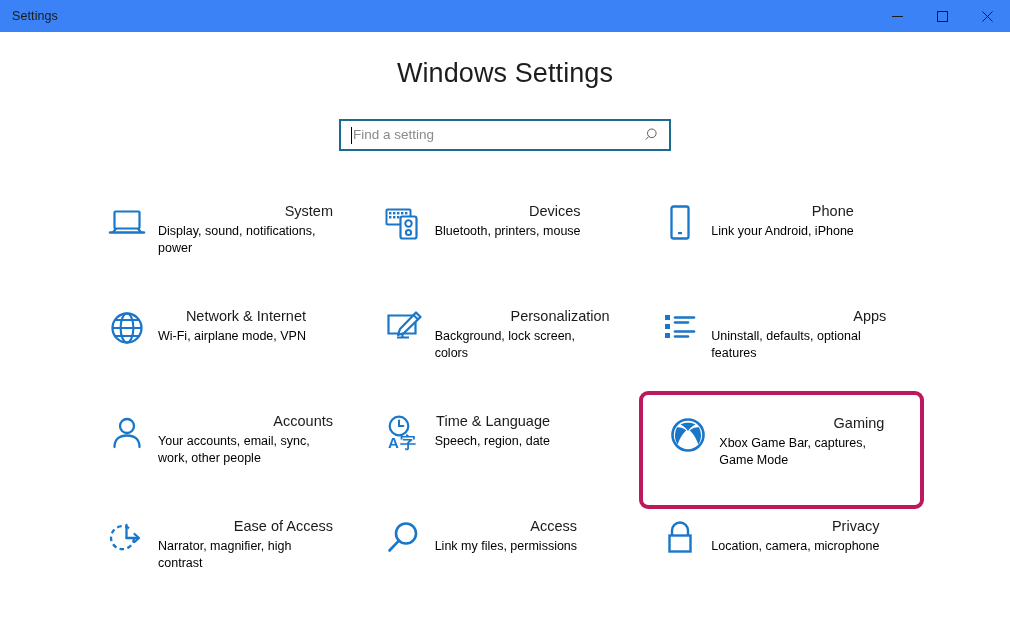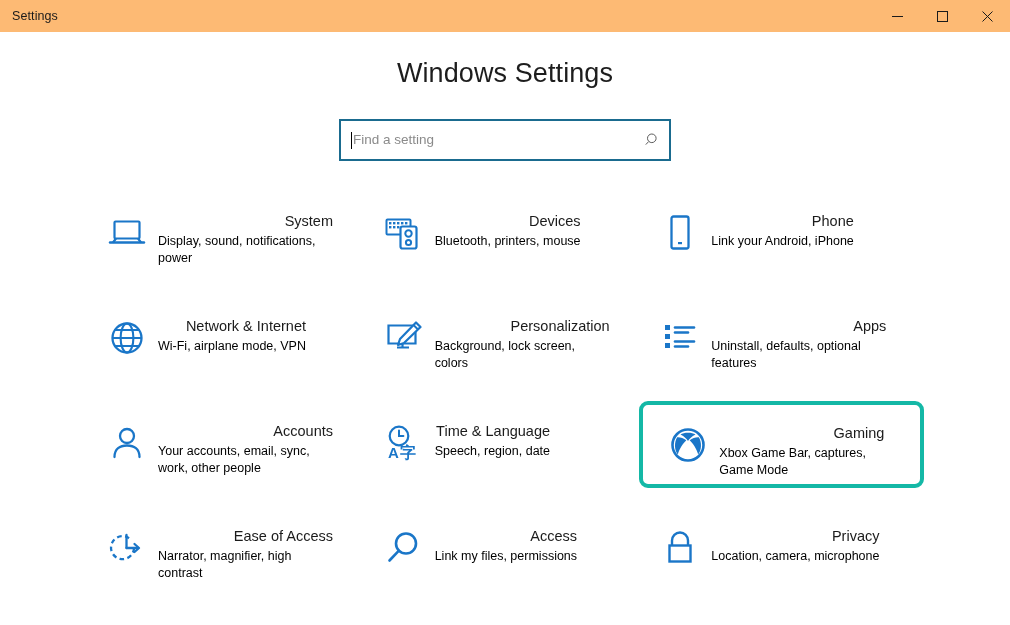--- a/index.html
+++ b/index.html
@@ -15,21 +15,21 @@
     overflow: hidden;
     position: relative;
   }
 
   
   .titlebar {
     height: 32px;
     display: flex;
     align-items: center;
     justify-content: space-between;
-    background: #fdba74;
+    background: #3b82f6;
     user-select: none;
   }
   .titlebar-text {
     font-size: 12.5px;
     color: #1a1a1a;
     padding-left: 12px;
     letter-spacing: .1px;
   }
   .window-controls {
     display: flex;
@@ -56,21 +56,21 @@
   }
 
   
   .search-wrap {
     display: flex;
     justify-content: center;
     margin-top: 30px;
   }
   .search-box {
     width: 332px;
-    height: 42px;
+    height: 32px;
     border: 2px solid #1a6b8f;
     background: #ffffff;
     display: flex;
     align-items: center;
     padding: 0 8px 0 10px;
     box-sizing: border-box;
     position: relative;
   }
   .caret {
     width: 1px;
@@ -126,26 +126,26 @@
     margin-bottom: 3px;
     text-align: right;
   }
   .tile-desc {
     font-size: 12.5px;
     color: #000000;
     line-height: 17px;
     max-width: 175px;
   }
   .tile.highlighted {
-    border: 4px solid #14b8a6;
+    border: 4px solid #be185d;
     border-radius: 9px;
     padding-top: 14px;
     padding-left: 22px;
     margin: -10px -4px;
-    height: 87px;
+    height: 118px;
   }
   .tile.highlighted .tile-desc { max-width: 165px; }
 </style>
 </head>
 <body>
 
 <div class="titlebar">
   <div class="titlebar-text">Settings</div>
   <div class="window-controls">
     <div class="winbtn">

